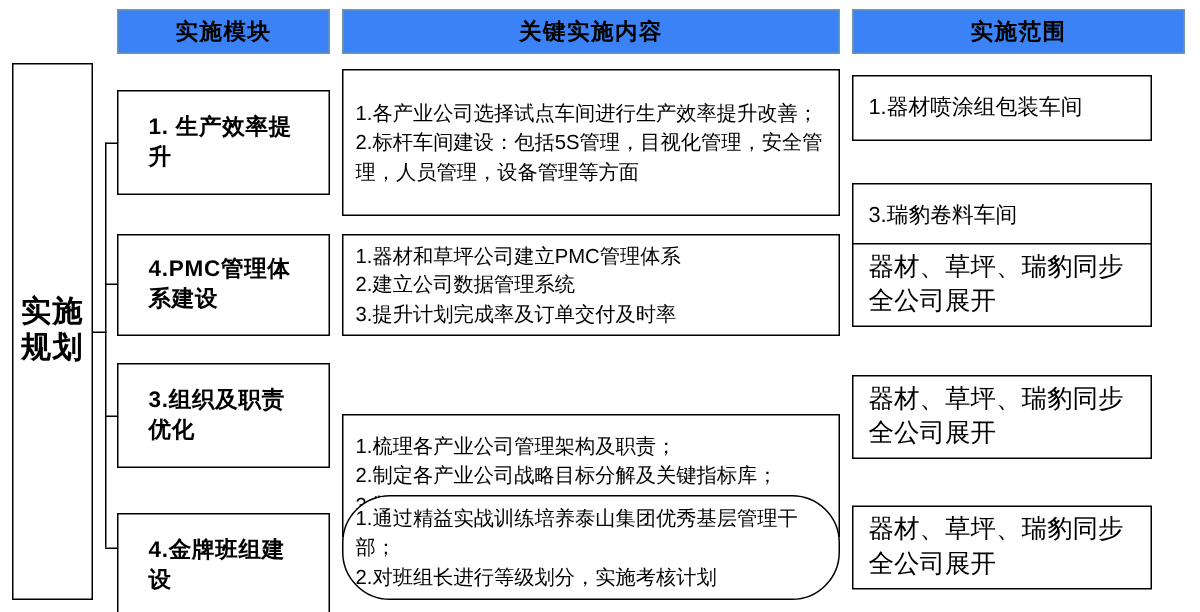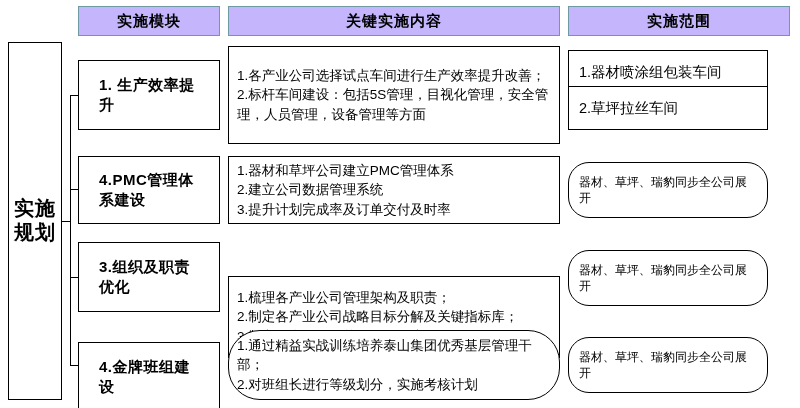--- a/index.html
+++ b/index.html
@@ -18,21 +18,21 @@
     position: relative;
     width: 800px;
     height: 408px;
   }
 
   
   .hdr {
     position: absolute;
     top: 6px;
     height: 30px;
-    background: #c4b5fd;
+    background: #3b82f6;
     border: 1px solid #6f9aa3;
     display: flex;
     align-items: center;
     justify-content: center;
     font-size: 15px;
     font-weight: bold;
     letter-spacing: 1px;
     box-sizing: border-box;
   }
   #hdr-module { left: 78px;  width: 142px; }
@@ -99,24 +99,23 @@
   .scope {
     left: 568px;
     width: 200px;
     display: flex;
     align-items: center;
     padding: 21px 10px;
     font-size: 14.5px;
     line-height: 1.4;
   }
   .scope-big {
-    font-size: 12px;
+    font-size: 17px;
     line-height: 1.35;
     font-weight: normal;
-    border-radius: 21px;
   }
   .txt { display: block; white-space: pre-line; }
 </style>
 </head>
 <body>
 
 <div id="root">
 
   <div class="hdr" id="hdr-module">
     <span class="txt">实施模块</span>
@@ -142,22 +141,22 @@
   <div class="box module" style="top:60px; height:70px;">
     <span class="txt">1. 生产效率提升</span>
   </div>
   <div class="box content" style="top:46px; height:98px;">
     <span class="txt">1.各产业公司选择试点车间进行生产效率提升改善；
 2.标杆车间建设：包括5S管理，目视化管理，安全管理，人员管理，设备管理等方面</span>
   </div>
   <div class="box scope" style="top:50px; height:30px;">
     <span class="txt">1.器材喷涂组包装车间</span>
   </div>
-  <div class="box scope" style="top:86px; height:30px;">
-    <span class="txt">2.草坪拉丝车间</span>
+  <div class="box scope" style="top:122px; height:30px;">
+    <span class="txt">3.瑞豹卷料车间</span>
   </div>
 
   <div class="box module" style="top:156px; height:68px;">
     <span class="txt">4.PMC管理体系建设</span>
   </div>
   <div class="box content" style="top:156px; height:68px;">
     <span class="txt">1.器材和草坪公司建立PMC管理体系
 2.建立公司数据管理系统
 3.提升计划完成率及订单交付及时率</span>
   </div>

